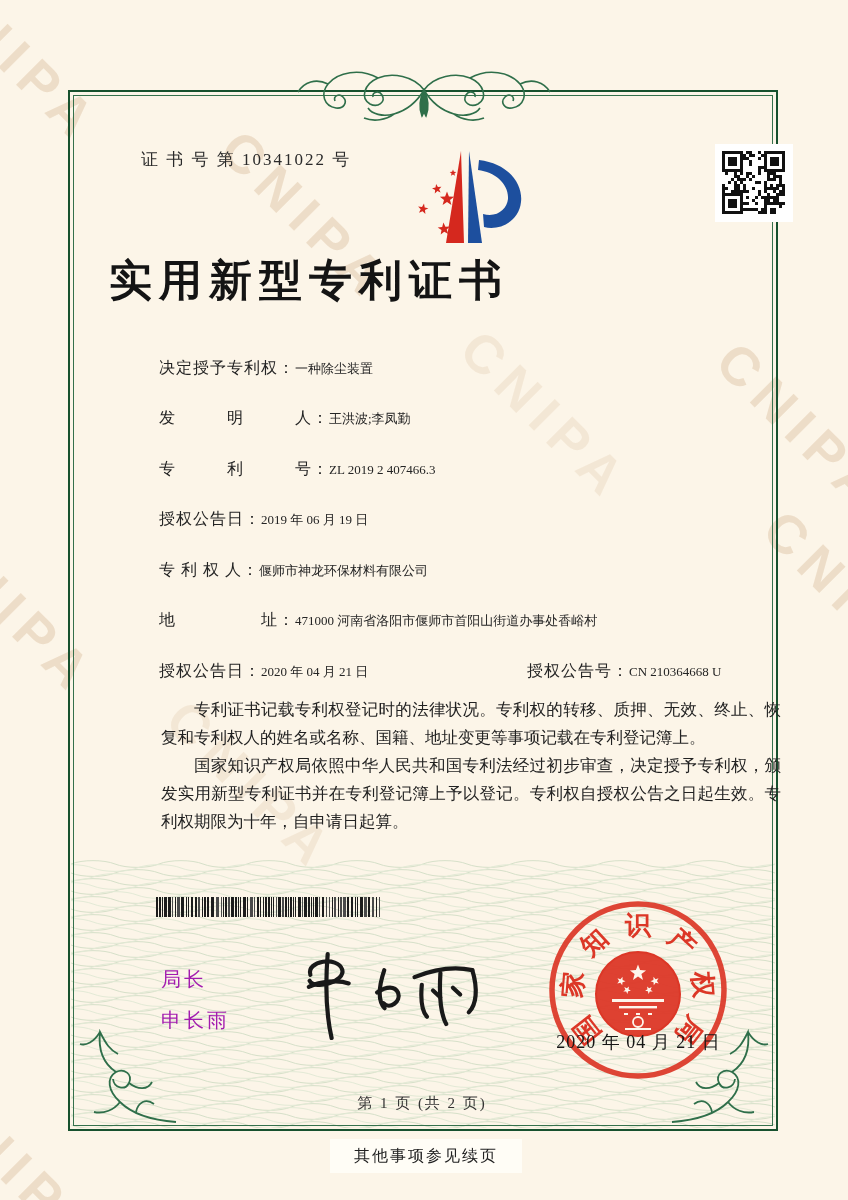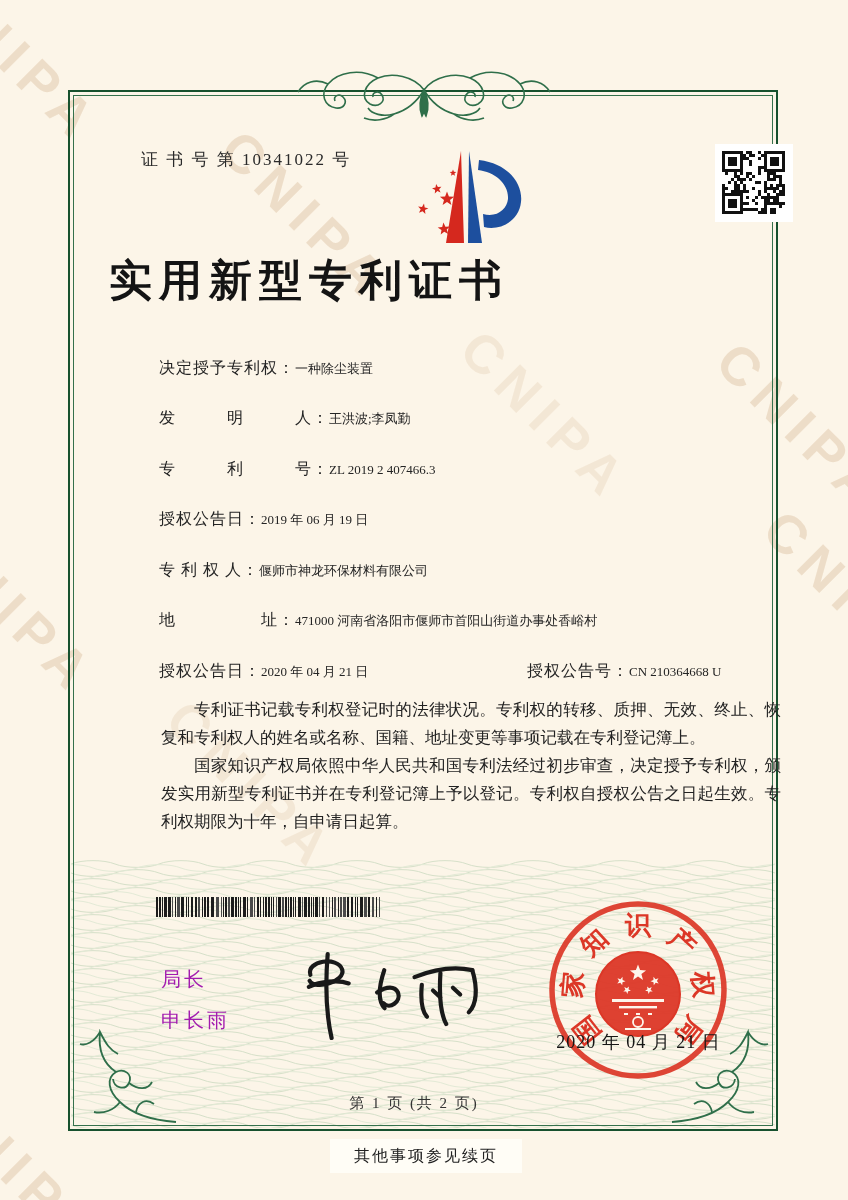--- a/index.html
+++ b/index.html
@@ -31,21 +31,21 @@
          line-height:28px;text-align:justify;color:#222;}
   .paras p{margin:0;text-indent:2em;}
   .barcode{position:absolute;left:115px;top:897px;}
   .signer{position:absolute;left:120px;top:966px;font-family:"Liberation Sans","DejaVu Sans",sans-serif;
           font-size:20px;letter-spacing:3px;color:#a21caf;}
   .signer div{margin-bottom:14px;}
   .signature{position:absolute;left:248px;top:942px;}
   .seal{position:absolute;left:505px;top:898px;z-index:4;}
   .seal-date{position:absolute;left:500px;top:1030px;width:195px;text-align:center;
              font-size:18px;letter-spacing:1px;color:#161616;z-index:5;}
-  .page-num{position:absolute;left:60px;top:1094px;width:626px;text-align:center;
+  .page-num{position:absolute;left:68px;top:1094px;width:626px;text-align:center;
             font-size:15px;letter-spacing:2px;color:#333;}
   .cont-box{position:absolute;left:330px;top:1139px;width:192px;height:34px;line-height:34px;
             background:#fffdf6;text-align:center;font-size:16px;letter-spacing:2px;color:#222;z-index:3;}
   .waves{position:absolute;left:71px;top:860px;z-index:2;}
   .ornament{position:absolute;z-index:3;}
 </style>
 </head>
 <body>
 
 <div id="page">

